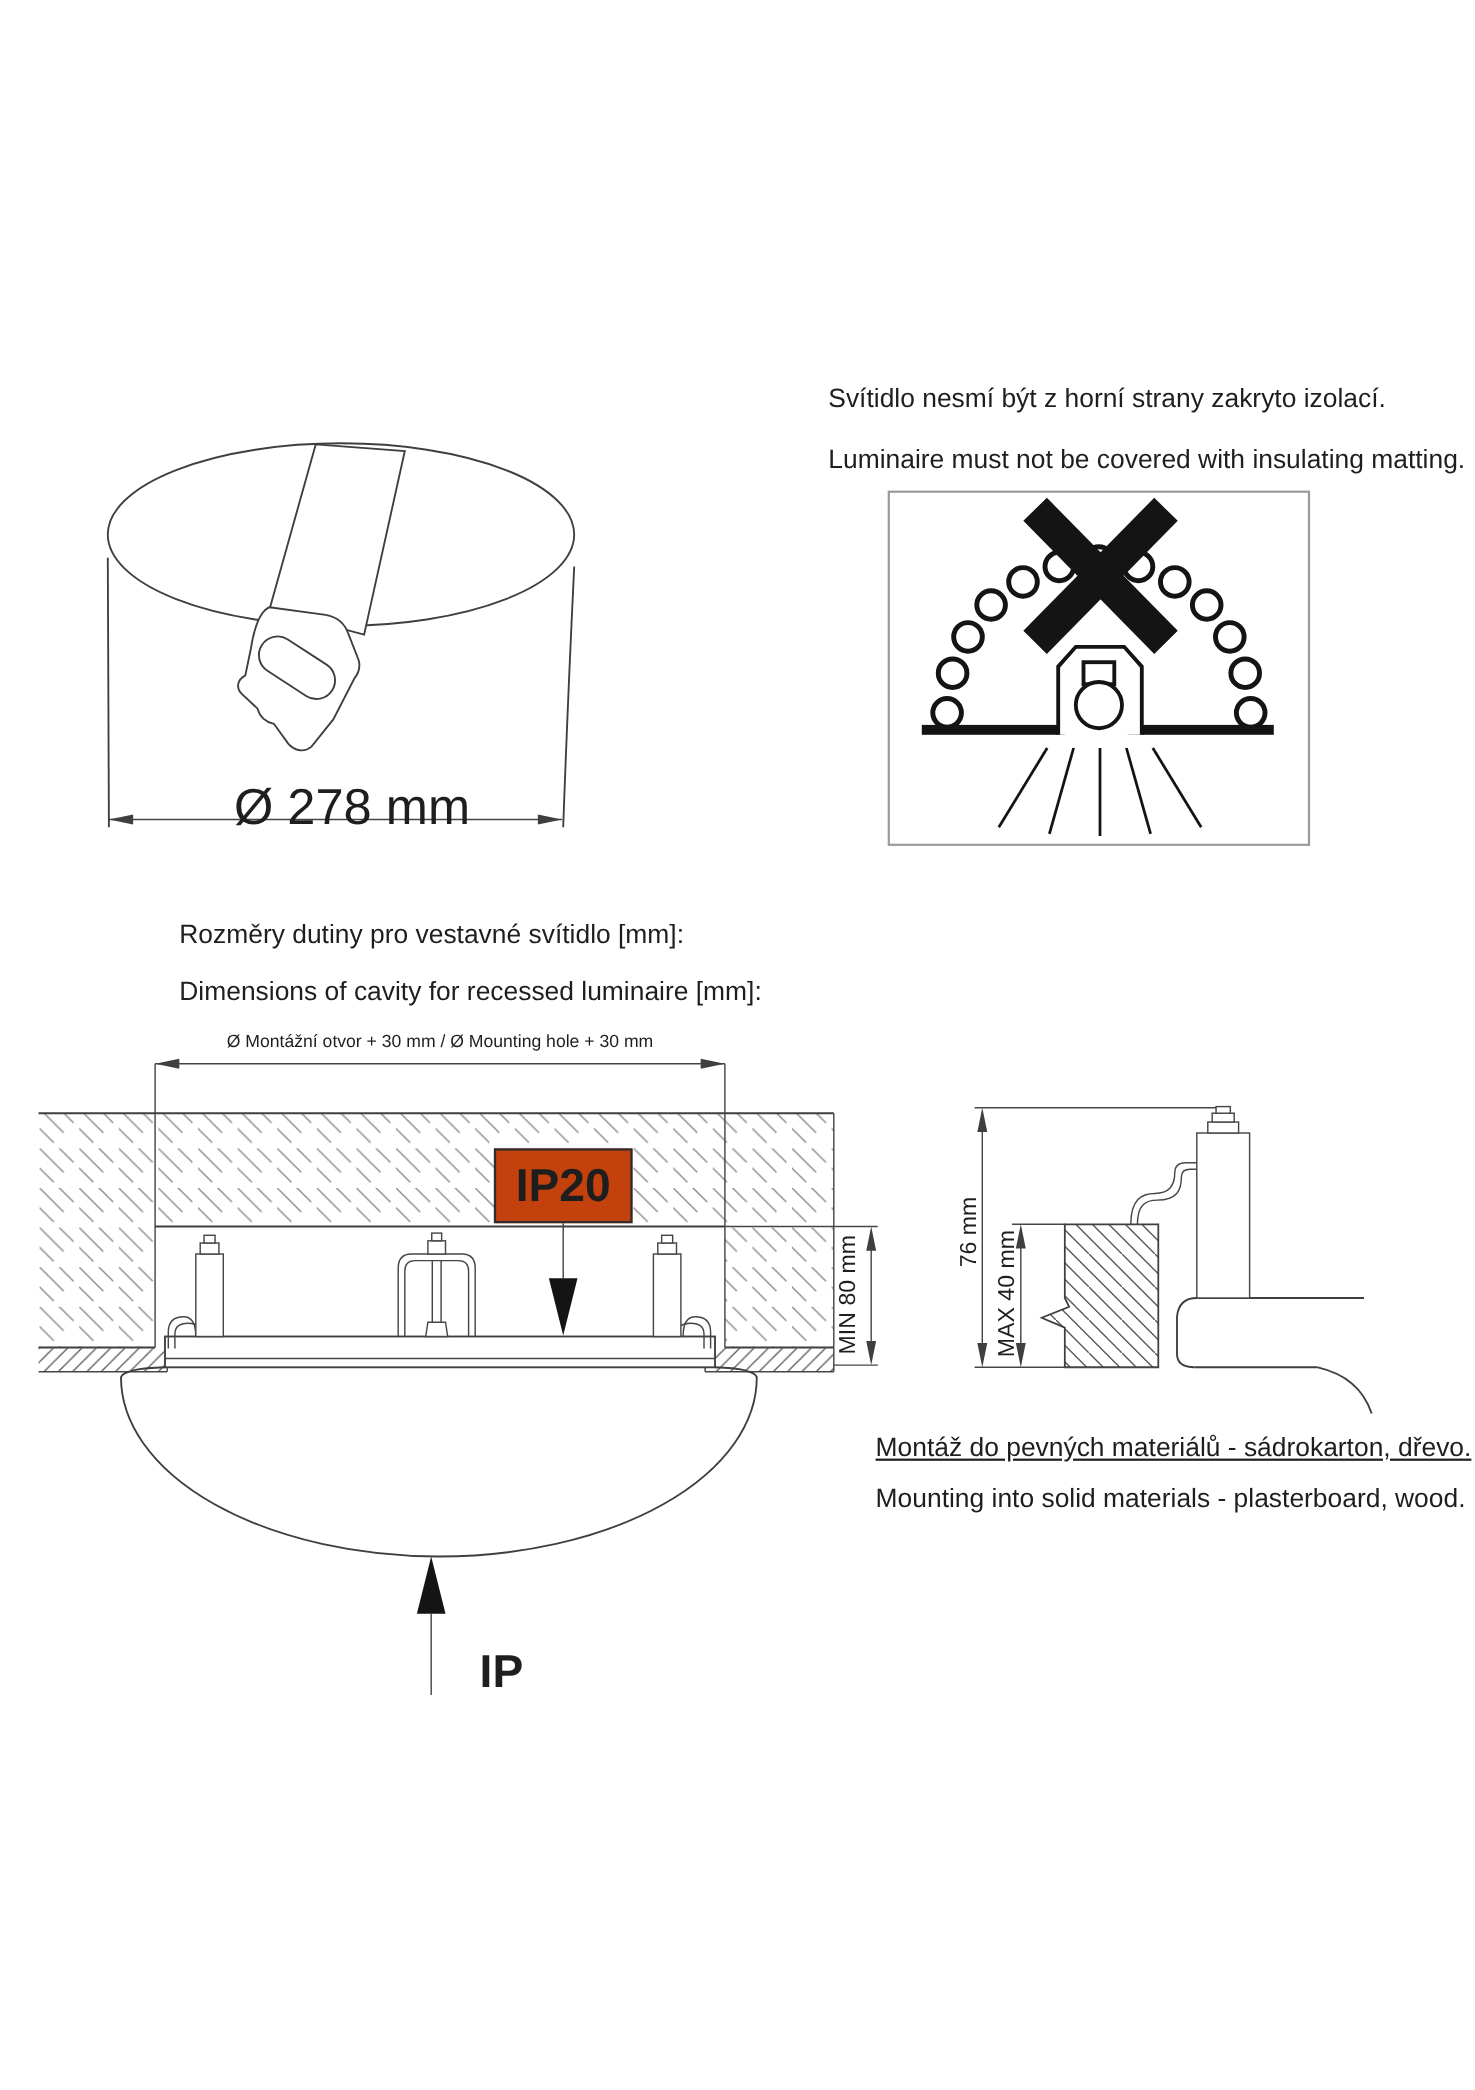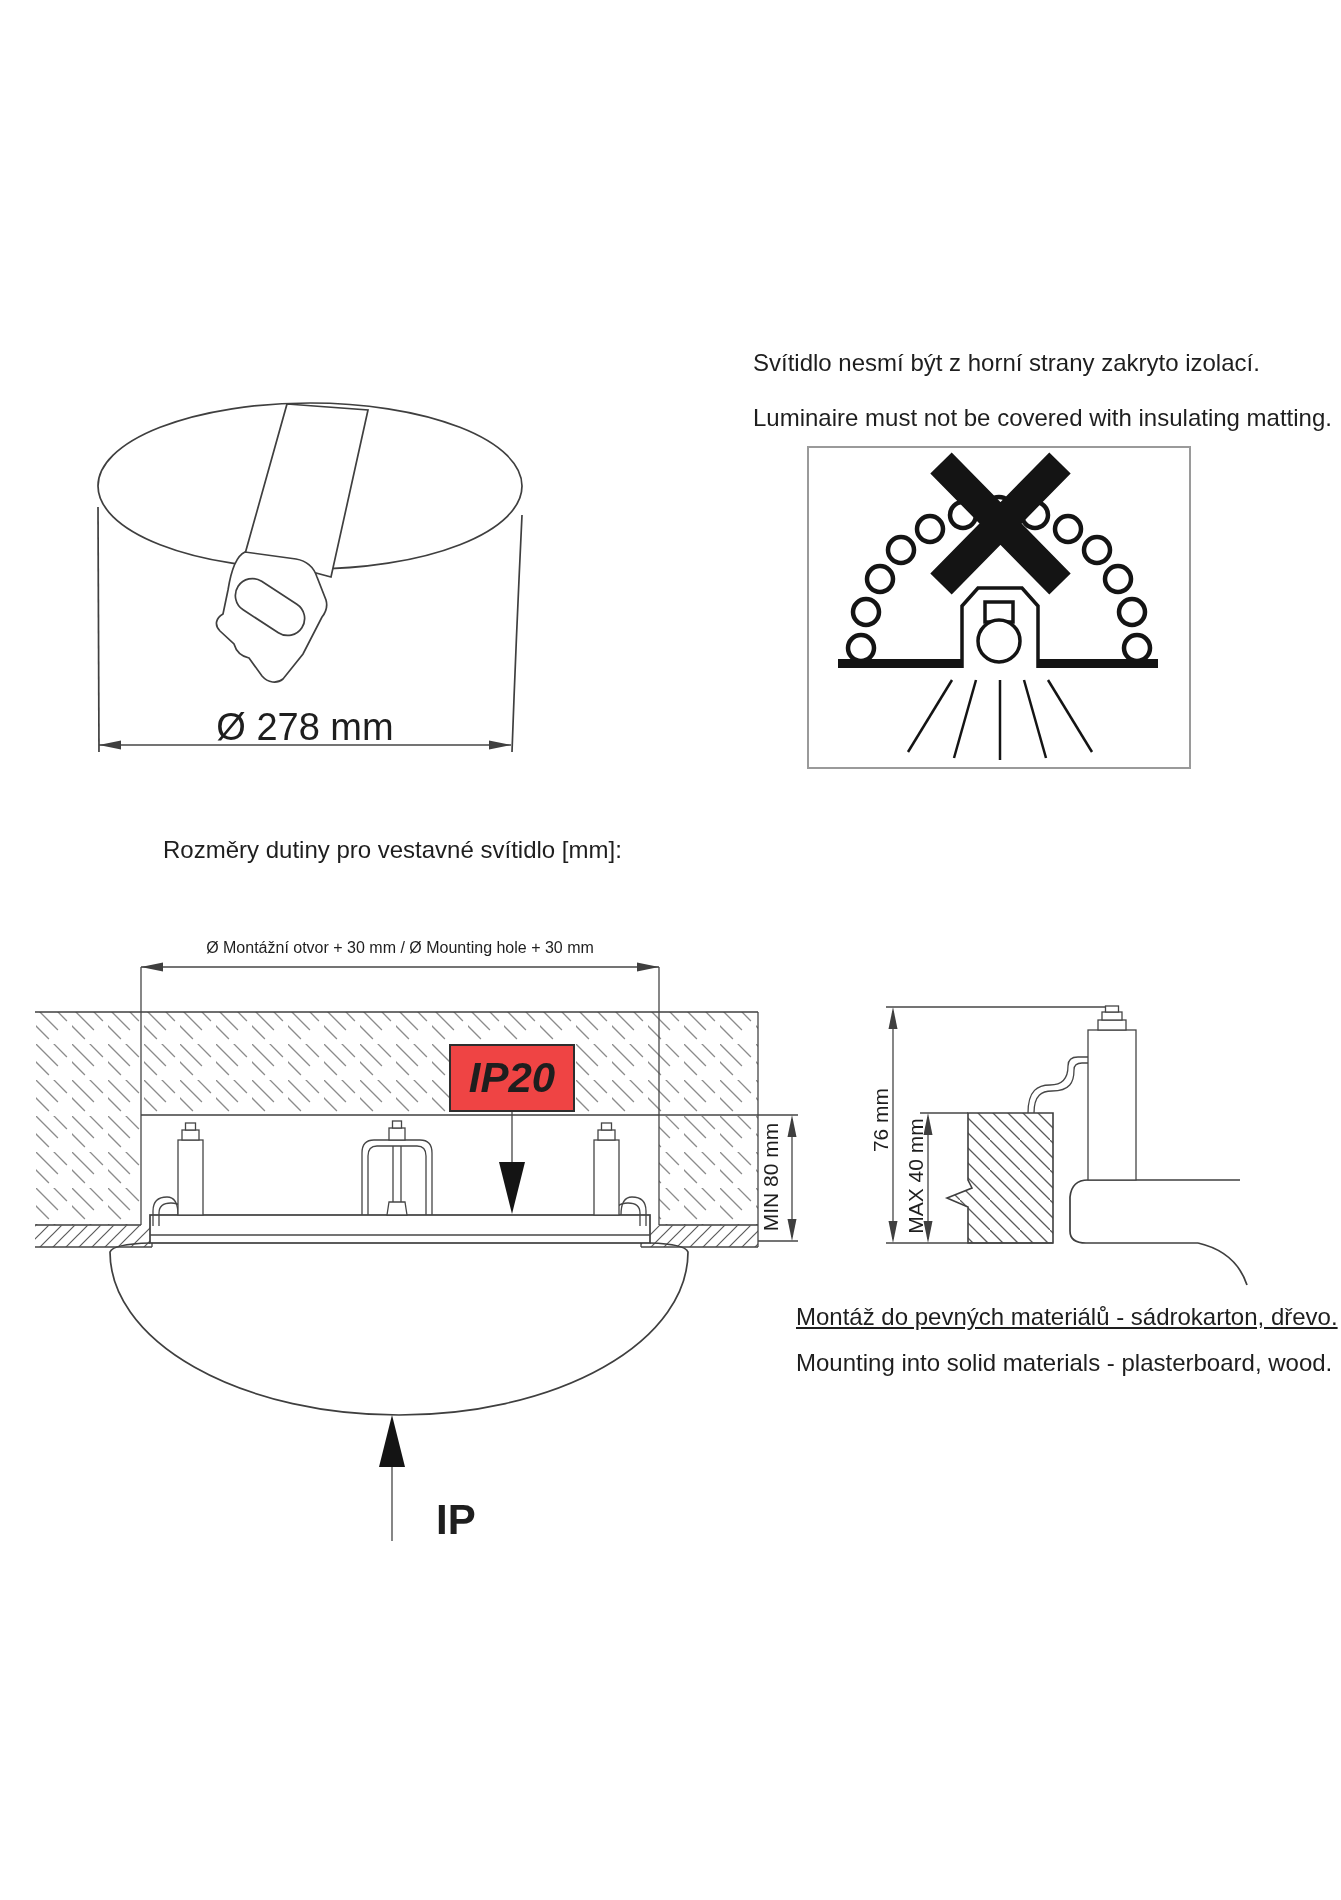--- a/index.html
+++ b/index.html
@@ -2,23 +2,23 @@
 <html><head>
 <meta charset="utf-8">
 <style>
   html,body{margin:0;padding:0;background:#ffffff;}
   .page{position:relative;width:1341px;height:1900px;background:#fff;overflow:hidden;
         font-family:"Liberation Sans", sans-serif;color:#1e1e1e;}
   .abs{position:absolute;white-space:nowrap;}
   .note{font-size:24px;}
   .dimsmall{font-size:16px;}
   .rot{transform:translate(-50%,-50%) rotate(-90deg);transform-origin:center center;font-size:21px;}
-  .big-dim{font-size:38px;}
-  .ip20-box{box-sizing:border-box;border:2px solid #2e2e2e;background:#ef4444;text-align:center;
-            font-weight:bold;font-size:42px;line-height:64px;font-style:italic;}
+  .big-dim{font-size:46px;padding-left:15px;}
+  .ip20-box{box-sizing:border-box;border:2px solid #2e2e2e;background:#c2410c;text-align:center;
+            font-weight:bold;font-size:42px;line-height:64px;}
   .ip-label{font-weight:bold;font-size:42px;}
   svg{position:absolute;left:0;top:0;}
   .ln{stroke:#3f3f3f;stroke-width:1.7;fill:none;}
   .lnt{stroke:#464646;stroke-width:1.3;fill:none;}
   .wht{fill:#ffffff;stroke:#3f3f3f;stroke-width:1.7;}
   .whtt{fill:#ffffff;stroke:#464646;stroke-width:1.3;}
   .arr{fill:#3f3f3f;stroke:none;}
   .blk2{fill:#141414;stroke:none;}
   .ic{stroke:#141414;fill:#ffffff;}
   .center{text-align:center;}
@@ -190,20 +190,21 @@
       </g>
     </g>
   </svg>
 
   <div class="abs note" style="left:753px;top:349px;">Svítidlo nesmí být z horní strany zakryto izolací.</div>
   <div class="abs note" style="left:753px;top:404px;">Luminaire must not be covered with insulating matting.</div>
 
   <div class="abs big-dim center" style="left:99px;top:706px;width:412px;">Ø 278 mm</div>
 
   <div class="abs note" style="left:163px;top:836px;">Rozměry dutiny pro vestavné svítidlo [mm]:</div>
+  <div class="abs note" style="left:163px;top:888px;">Dimensions of cavity for recessed luminaire [mm]:</div>
 
   <div class="abs dimsmall center" style="left:141px;top:939px;width:518px;">Ø Montážní otvor + 30 mm / Ø Mounting hole + 30 mm</div>
 
   <div class="abs ip20-box" style="left:449px;top:1044px;width:126px;height:68px;">IP20</div>
 
   <div class="abs rot" style="left:771px;top:1177px;">MIN 80 mm</div>
 
   <div class="abs rot" style="left:881px;top:1120px;">76 mm</div>
   <div class="abs rot" style="left:916px;top:1176px;">MAX 40 mm</div>
 

